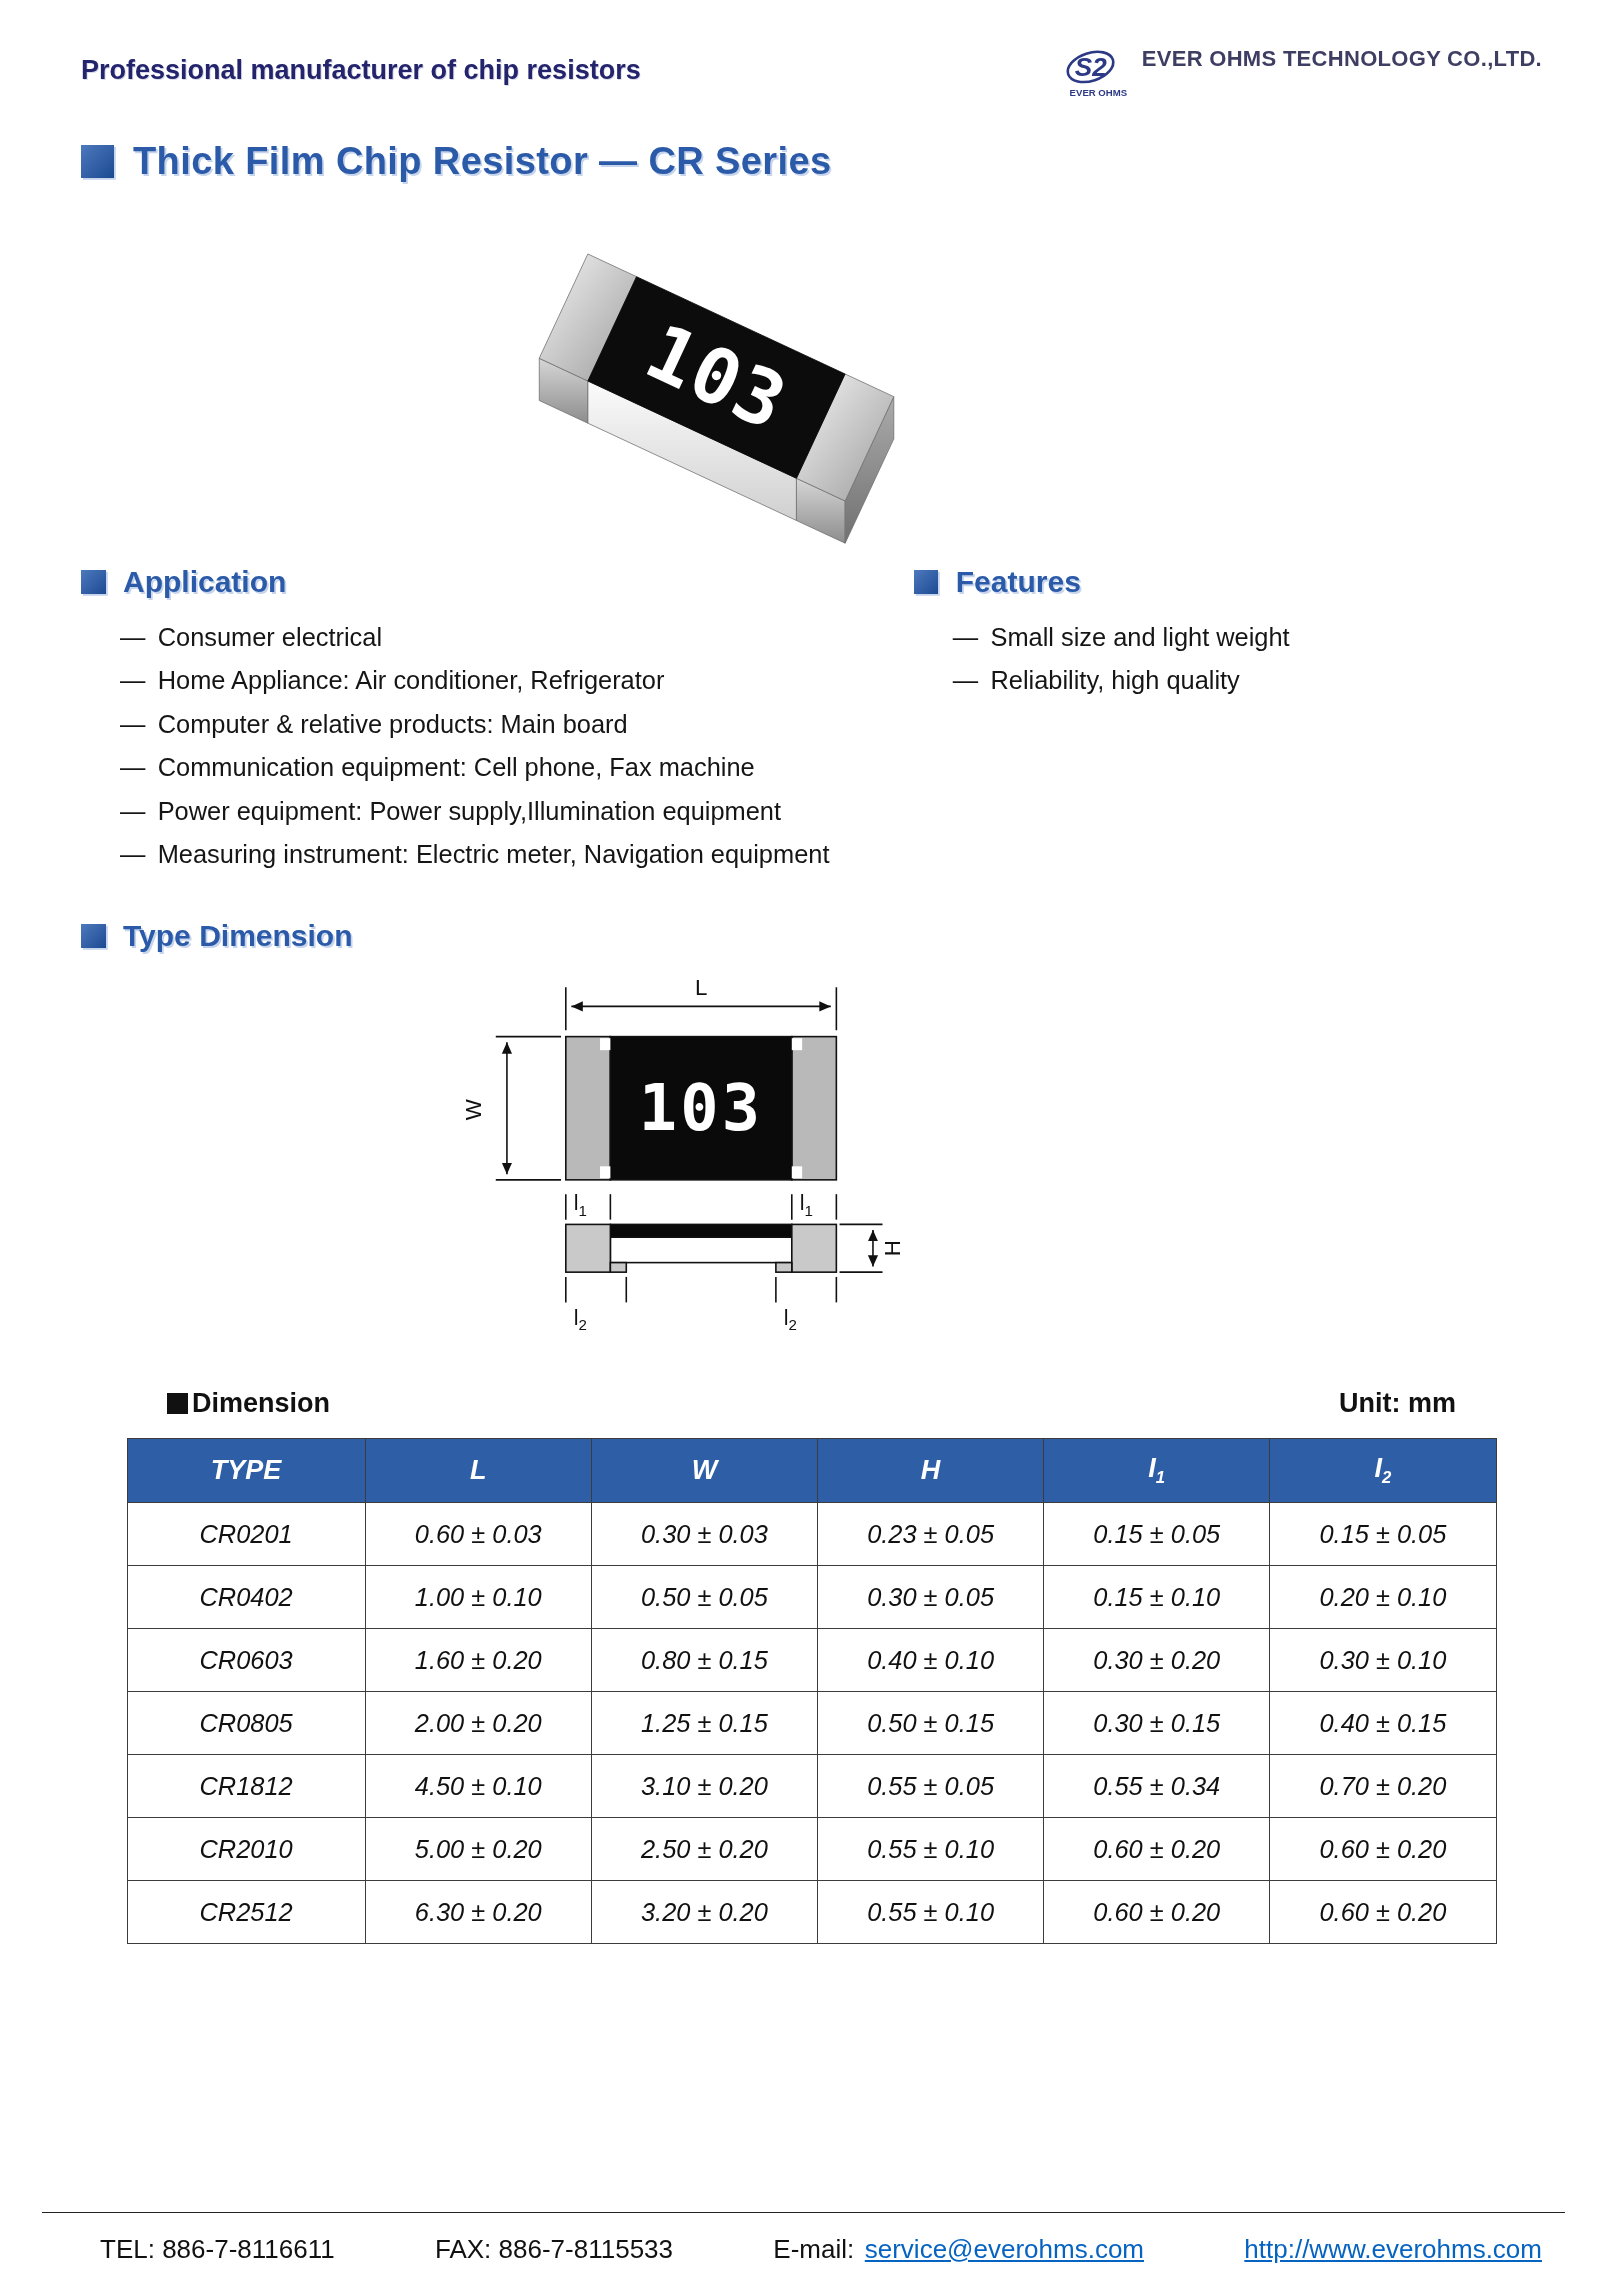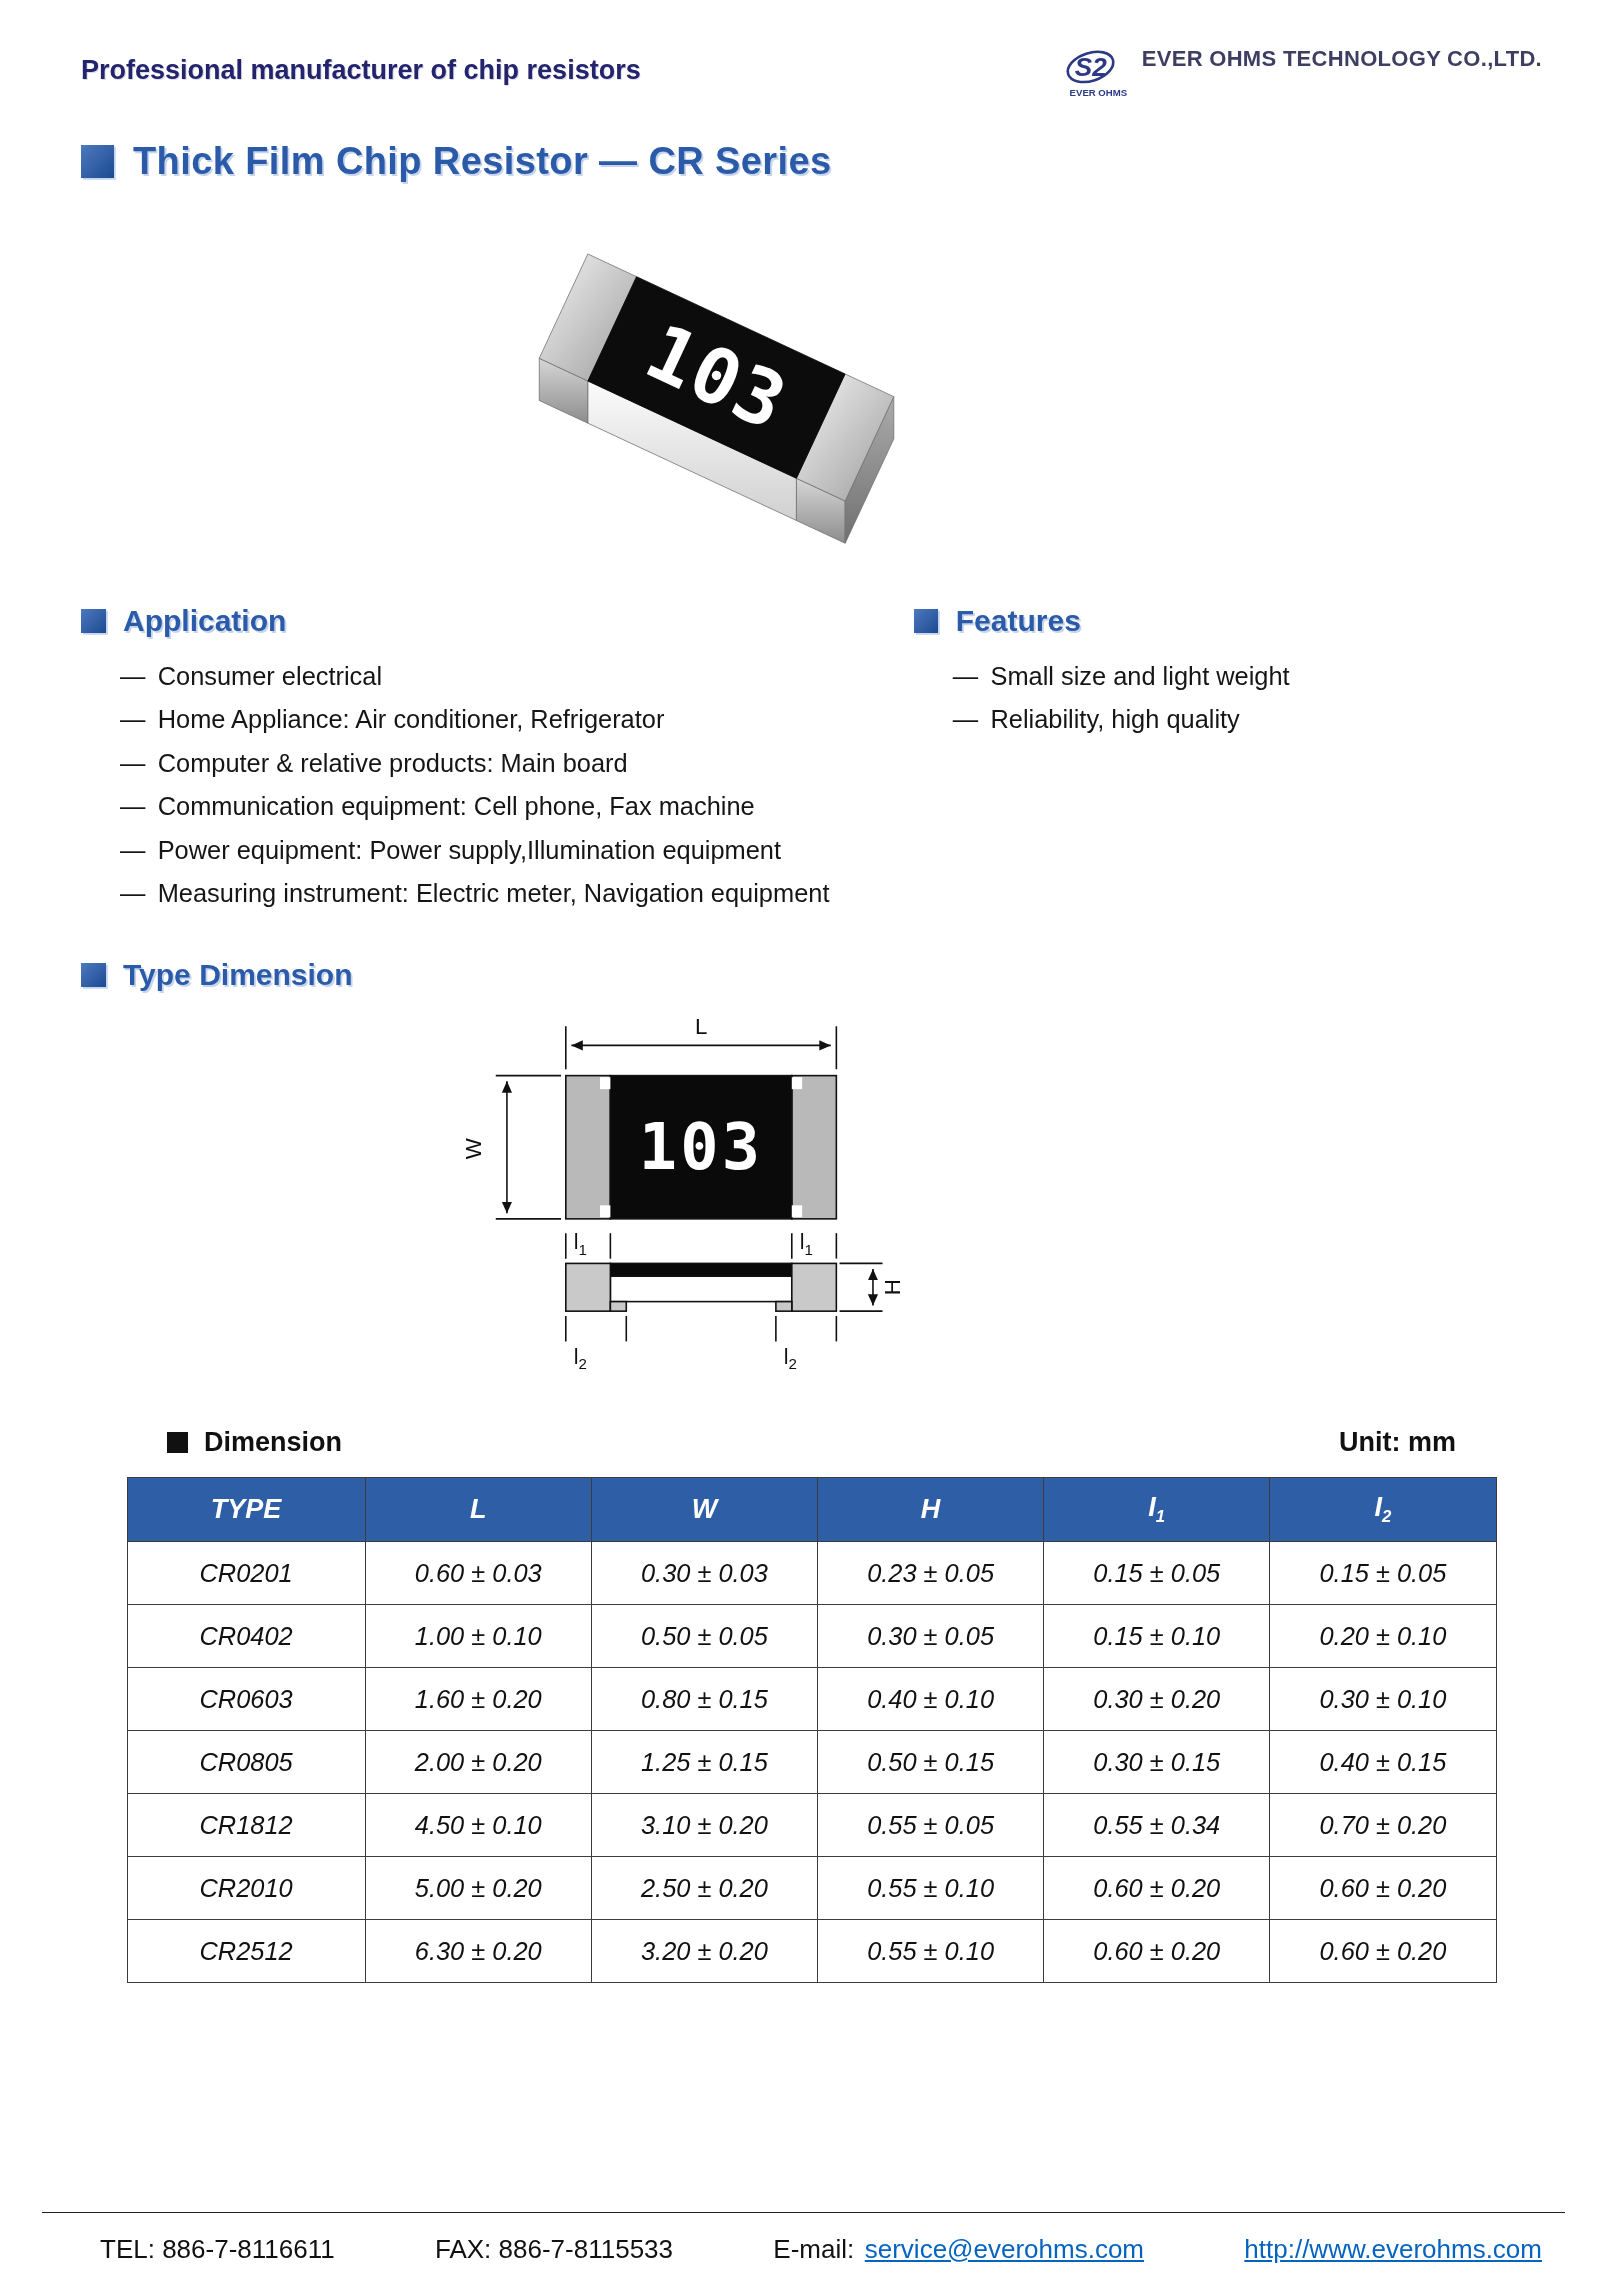--- a/index.html
+++ b/index.html
@@ -22,34 +22,34 @@
   .sq.k{width:21px;height:21px;background:#111;box-shadow:none;}
   .title-row{display:flex;align-items:center;gap:19px;margin-top:40px;}
   .page-title{font-size:38px;font-weight:bold;color:#2b5aa8;text-shadow:1.8px 1.8px 0 #c6d4ec;letter-spacing:0.4px;}
   .sec-head{display:flex;align-items:center;gap:17.5px;}
   .sec-title{font-size:30px;font-weight:bold;color:#2b5aa8;text-shadow:1.8px 1.8px 0 #c6d4ec;}
 
   
   .hero{width:fit-content;margin:56px auto 0;transform:translateX(-95px);}
 
   
-  .cols{display:flex;margin-top:39px;}
+  .cols{display:flex;}
   .col-app{width:57%;}
   .col-feat{flex:1;}
   .list{margin-top:23px;padding-left:39px;display:flex;flex-direction:column;gap:13px;}
   .li{display:flex;gap:12.3px;font-size:25.4px;color:#151515;line-height:1.2;}
   .dash{flex:0 0 auto;}
 
   
   .typedim{margin-top:49px;}
   .drawing{width:fit-content;margin:12.3px auto 0;transform:translateX(-95px);}
 
   
   .dim-row{display:flex;justify-content:space-between;align-items:center;margin:46px 86px 0;}
-  .dim-left{display:flex;align-items:center;gap:16px;}
+  .dim-left{display:flex;align-items:center;gap:4px;}
   .dim-label,.unit{font-size:27px;font-weight:bold;color:#111;}
   table.dims{border-collapse:collapse;table-layout:fixed;width:1370px;margin:19px auto 0;font-style:italic;}
   .dims th{background:#2e5fa6;color:#fff;font-size:27px;font-weight:bold;height:61px;border:1.8px solid #3c3c3c;}
   .dims td{font-size:25.4px;color:#111;text-align:center;height:60px;border:1.8px solid #3c3c3c;background:#fff;}
   .dims sub{font-size:0.62em;}
 
   
   .footer{position:absolute;left:42px;right:58px;bottom:30px;border-top:1.8px solid #222;
           padding:21px 23px 0 58px;display:flex;justify-content:space-between;align-items:baseline;
           font-size:26px;color:#111;}

